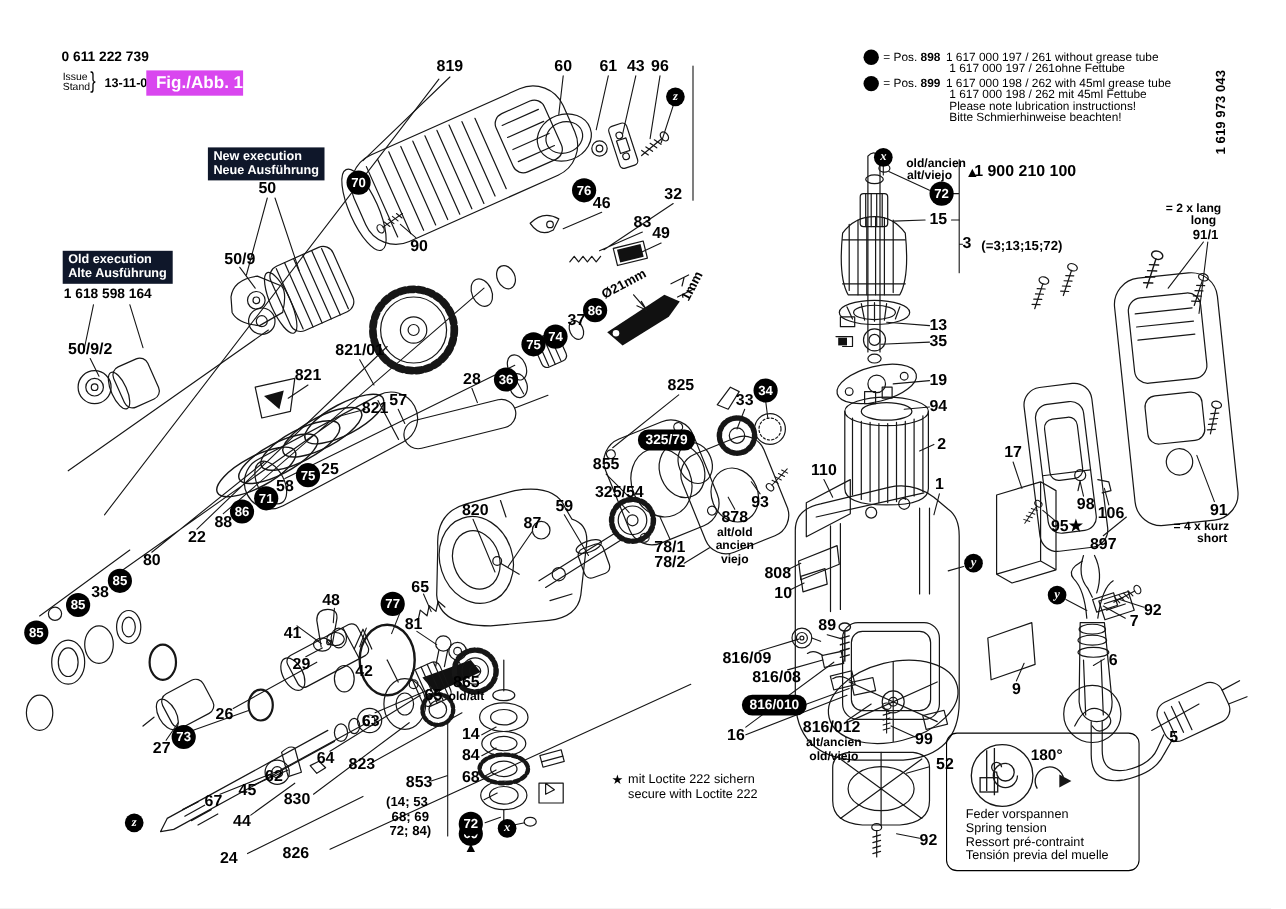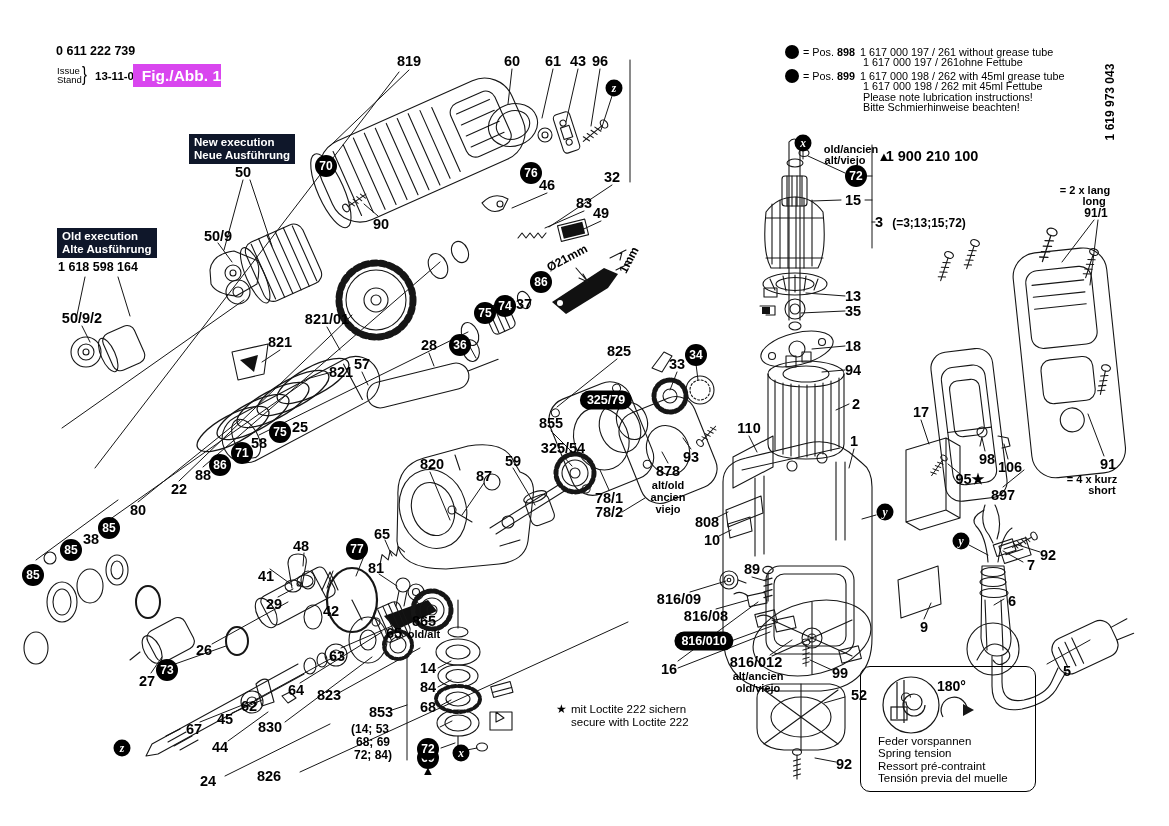--- a/index.html
+++ b/index.html
@@ -418,21 +418,21 @@
       <div class="lb lb-n" style="left: 218px; top: 236px; transform: translate(-50%, -50%);">50/9</div>
       <div class="lb lb-n" style="left: 82px; top: 318px; transform: translate(-50%, -50%);">50/9/2</div>
       <div class="lb lb-n" style="left: 280px; top: 342px; transform: translate(-50%, -50%);">821</div>
       <div class="lb lb-n" style="left: 327px; top: 319px; transform: translate(-50%, -50%);">821/01</div>
       <div class="lb lb-n" style="left: 341px; top: 372px; transform: translate(-50%, -50%);">821</div>
       <div class="lb lb-n" style="left: 362px; top: 364px; transform: translate(-50%, -50%);">57</div>
       <div class="lb lb-n" style="left: 429px; top: 345px; transform: translate(-50%, -50%);">28</div>
       <div class="lb lb-b" style="left: 460px; top: 345px; transform: translate(-50%, -50%);">36</div>
       <div class="lb lb-b" style="left: 485px; top: 313px; transform: translate(-50%, -50%);">75</div>
       <div class="lb lb-b" style="left: 505px; top: 306px; transform: translate(-50%, -50%);">74</div>
-      <div class="lb lb-n" style="left: 524px; top: 304px; transform: translate(-50%, -50%);">37</div>
+      <div class="lb lb-n" style="left: 524px; top: 292px; transform: translate(-50%, -50%);">37</div>
       <div class="lb lb-b" style="left: 541px; top: 282px; transform: translate(-50%, -50%);">86</div>
       <div class="lb lb-s2" style="left: 567px; top: 258px; transform: translate(-50%, -50%) rotate(-28deg);">Ø21mm</div>
       <div class="lb lb-s2" style="left: 629px; top: 260px; transform: translate(-50%, -50%) rotate(-62deg);">1mm</div>
       <div class="lb lb-b" style="left: 109px; top: 528px; transform: translate(-50%, -50%);">85</div>
       <div class="lb lb-n" style="left: 91px; top: 539px; transform: translate(-50%, -50%);">38</div>
       <div class="lb lb-b" style="left: 71px; top: 550px; transform: translate(-50%, -50%);">85</div>
       <div class="lb lb-b" style="left: 33px; top: 575px; transform: translate(-50%, -50%);">85</div>
       <div class="lb lb-n" style="left: 138px; top: 510px; transform: translate(-50%, -50%);">80</div>
       <div class="lb lb-n" style="left: 179px; top: 489px; transform: translate(-50%, -50%);">22</div>
       <div class="lb lb-n" style="left: 203px; top: 475px; transform: translate(-50%, -50%);">88</div>
@@ -489,21 +489,21 @@
       <div class="lb lb-n" style="left: 609px; top: 512px; transform: translate(-50%, -50%);">78/2</div>
       <div class="lb lb-n" style="left: 668px; top: 471px; transform: translate(-50%, -50%);">878</div>
       <div class="lb lb-s" style="left: 668px; top: 485px; transform: translate(-50%, -50%);">alt/old</div>
       <div class="lb lb-s" style="left: 668px; top: 497px; transform: translate(-50%, -50%);">ancien</div>
       <div class="lb lb-s" style="left: 668px; top: 509px; transform: translate(-50%, -50%);">viejo</div>
       <div class="lb lb-n" style="left: 691px; top: 457px; transform: translate(-50%, -50%);">93</div>
       <div class="lb lb-n" style="left: 749px; top: 428px; transform: translate(-50%, -50%);">110</div>
       <div class="lb lb-n" style="left: 854px; top: 441px; transform: translate(-50%, -50%);">1</div>
       <div class="lb lb-n" style="left: 856px; top: 404px; transform: translate(-50%, -50%);">2</div>
       <div class="lb lb-n" style="left: 853px; top: 370px; transform: translate(-50%, -50%);">94</div>
-      <div class="lb lb-n" style="left: 853px; top: 346px; transform: translate(-50%, -50%);">18</div>
+      <div class="lb lb-n" style="left: 853px; top: 346px; transform: translate(-50%, -50%);">19</div>
       <div class="lb lb-n" style="left: 853px; top: 311px; transform: translate(-50%, -50%);">35</div>
       <div class="lb lb-n" style="left: 853px; top: 296px; transform: translate(-50%, -50%);">13</div>
       <div class="lb lb-n" style="left: 853px; top: 200px; transform: translate(-50%, -50%);">15</div>
       <div class="lb lb-n" style="left: 879px; top: 222px; transform: translate(-50%, -50%);">3</div>
       <div class="lb lb-s2" style="left: 929px; top: 223px; transform: translate(-50%, -50%);">(=3;13;15;72)</div>
       <div class="lb lb-b" style="left: 856px; top: 176px; transform: translate(-50%, -50%);">72</div>
       <div class="lb lb-l" style="left: 803px; top: 143px; transform: translate(-50%, -50%);">x</div>
       <div class="lb lb-s" style="left: 851px; top: 149px; transform: translate(-50%, -50%);">old/ancien</div>
       <div class="lb lb-s" style="left: 845px; top: 160px; transform: translate(-50%, -50%);">alt/viejo</div>
       <div class="lb lb-t" style="left: 884px; top: 156px; transform: translate(-50%, -50%);">▲</div>

